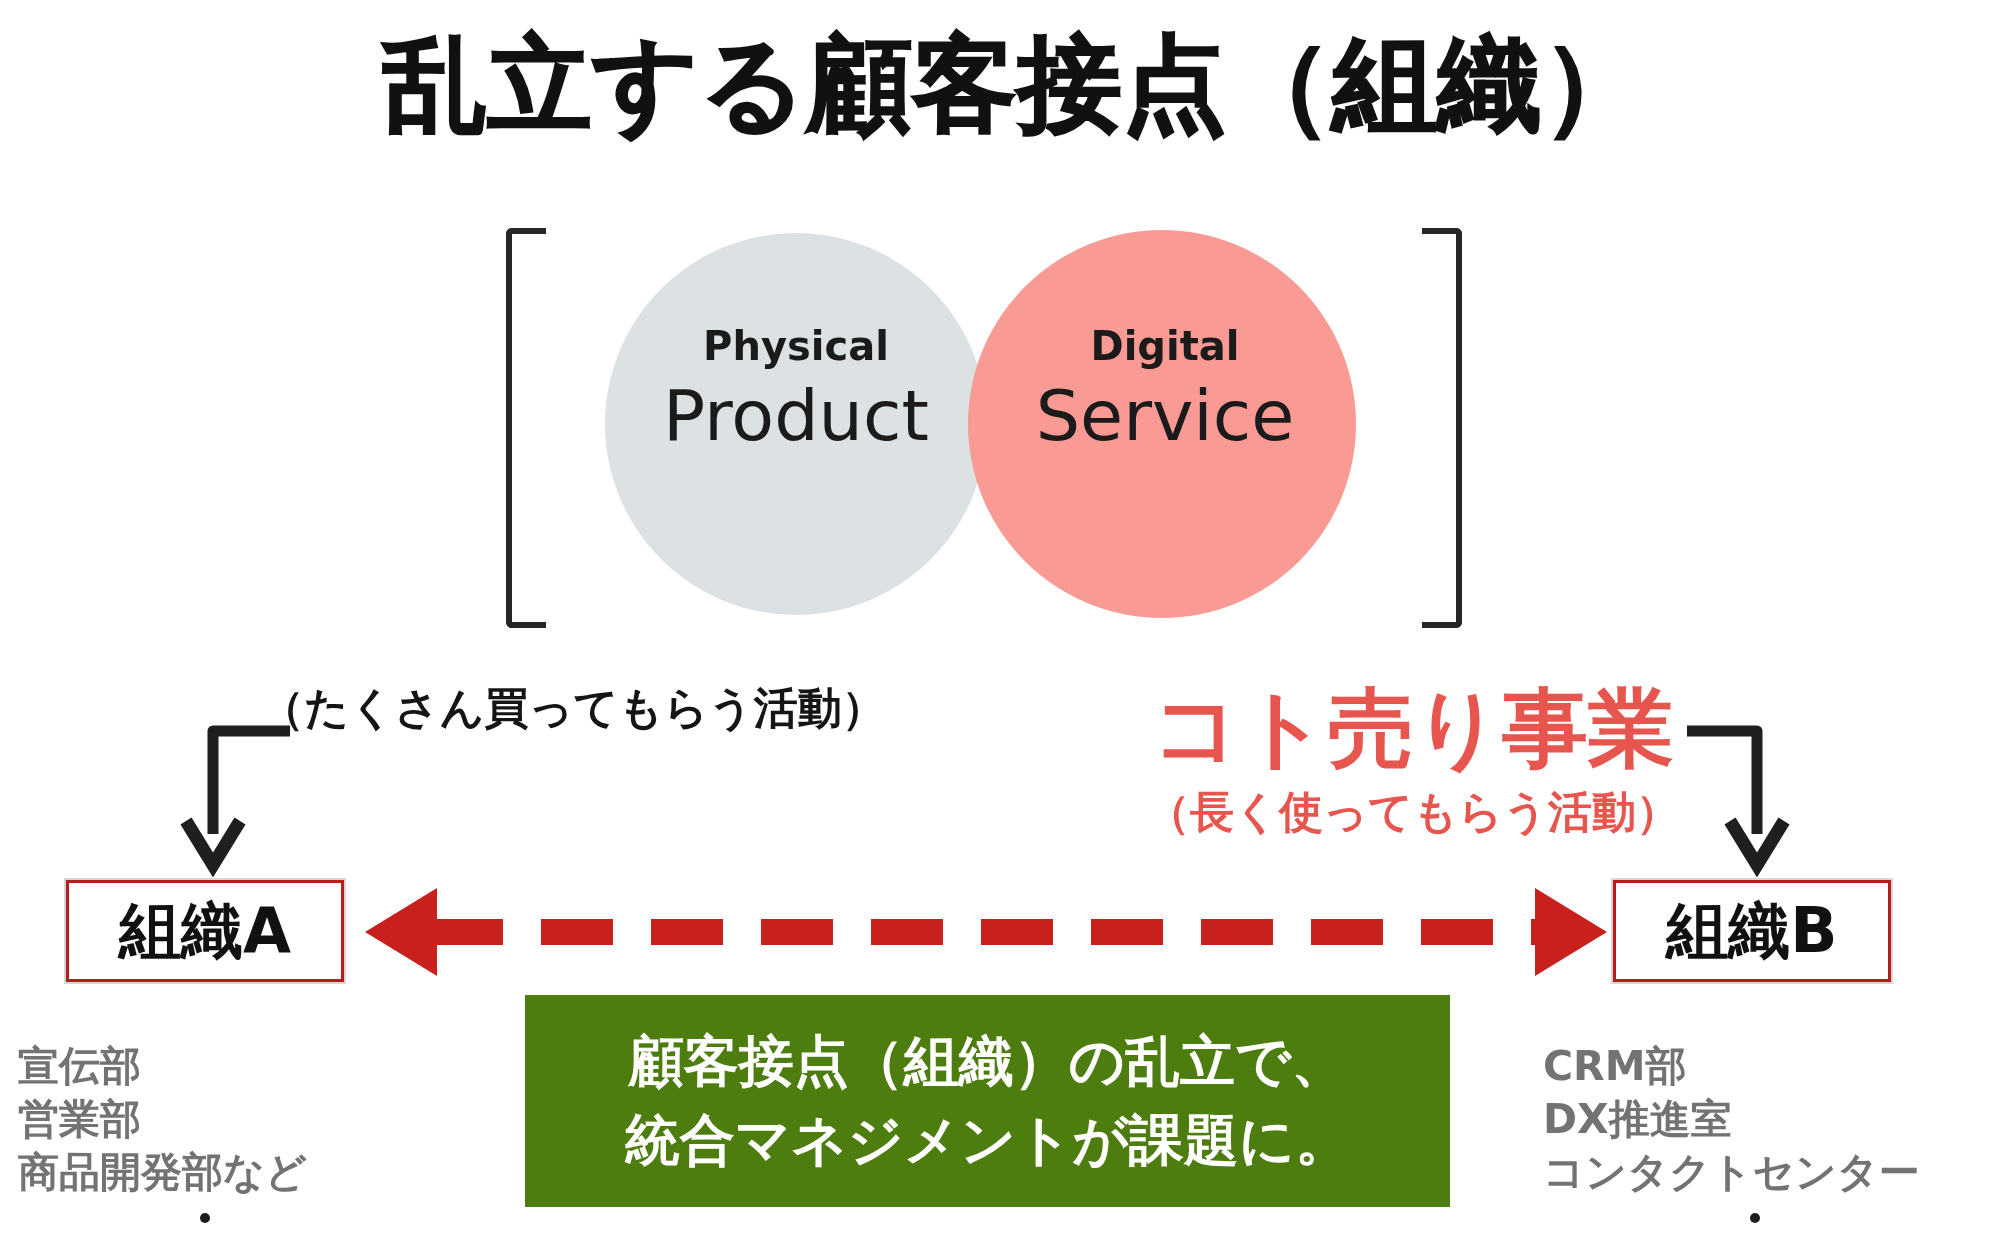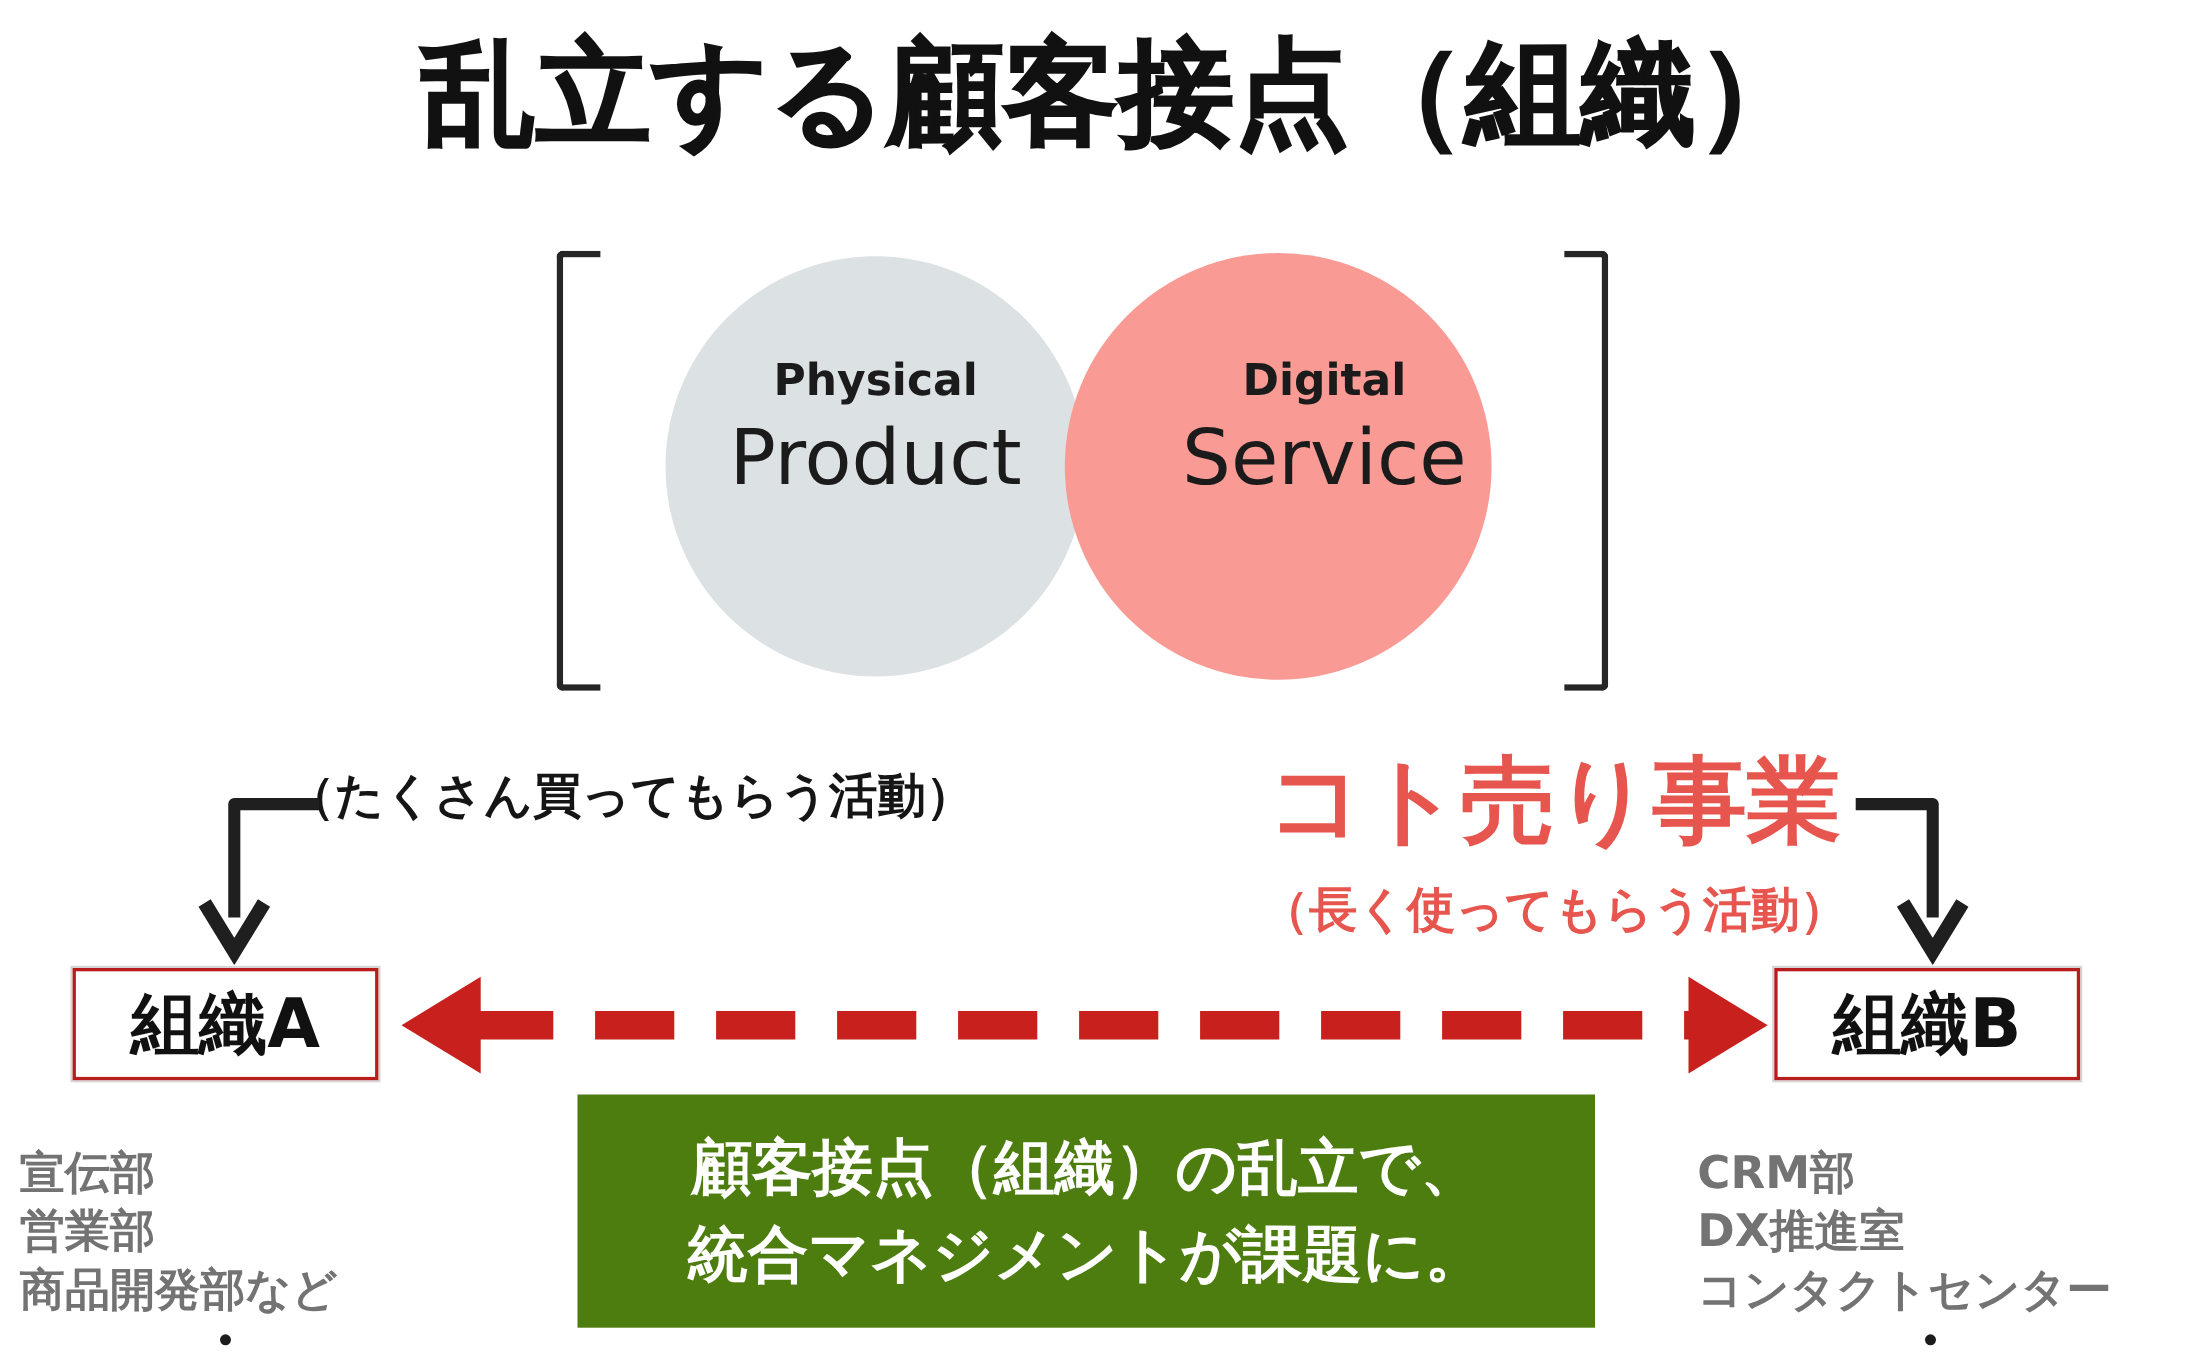--- a/index.html
+++ b/index.html
@@ -20,30 +20,30 @@
   .bracket{width:34px;height:388px;top:228px;}
   .bracket.left{left:506px;border-left:6px solid #262626;border-top:6px solid #262626;border-bottom:6px solid #262626;border-radius:6px 0 0 6px;}
   .bracket.right{left:1422px;border-right:6px solid #262626;border-top:6px solid #262626;border-bottom:6px solid #262626;border-radius:0 6px 6px 0;}
 
   
   .circle{border-radius:50%;}
   .circle.gray{left:605px;top:233px;width:382px;height:382px;background:#dce1e4;z-index:1;}
   .circle.pink{left:968px;top:230px;width:388px;height:388px;background:#f99b94;z-index:2;}
   .circle-text{z-index:3;width:382px;text-align:center;top:320px;}
   .circle-text.left{left:605px;}
-  .circle-text.right{left:1010px;width:388px;}
+  .circle-text.right{left:971px;width:388px;}
   .eyebrow{font-size:40px;font-weight:700;line-height:52px;color:#1b1b1b;}
   .big-word{font-size:70px;font-weight:500;line-height:84px;color:#1b1b1b;margin-top:2px;}
 
   
   .biz{width:810px;text-align:center;top:676px;}
   .biz.left{left:168px;}
   .biz.right{left:1008px;}
   .biz .biz-label{font-size:86px;font-weight:800;line-height:104px;}
-  .biz .biz-note{font-size:44px;font-weight:700;line-height:56px;margin-top:20px;}
+  .biz .biz-note{font-size:44px;font-weight:700;line-height:56px;margin-top:4px;}
   .biz.left .biz-label,.biz.left .biz-note{color:#151515;}
   .biz.right .biz-label,.biz.right .biz-note{color:#e7564e;}
 
   
   .org-box{
     width:278px;height:102px;background:#ffffff;border:3px solid #b91c1c;
     box-shadow:0 0 0 2px #d6d6d6;box-sizing:border-box;
     display:flex;align-items:center;justify-content:center;
     font-size:62px;font-weight:600;color:#111111;z-index:4;
   }

